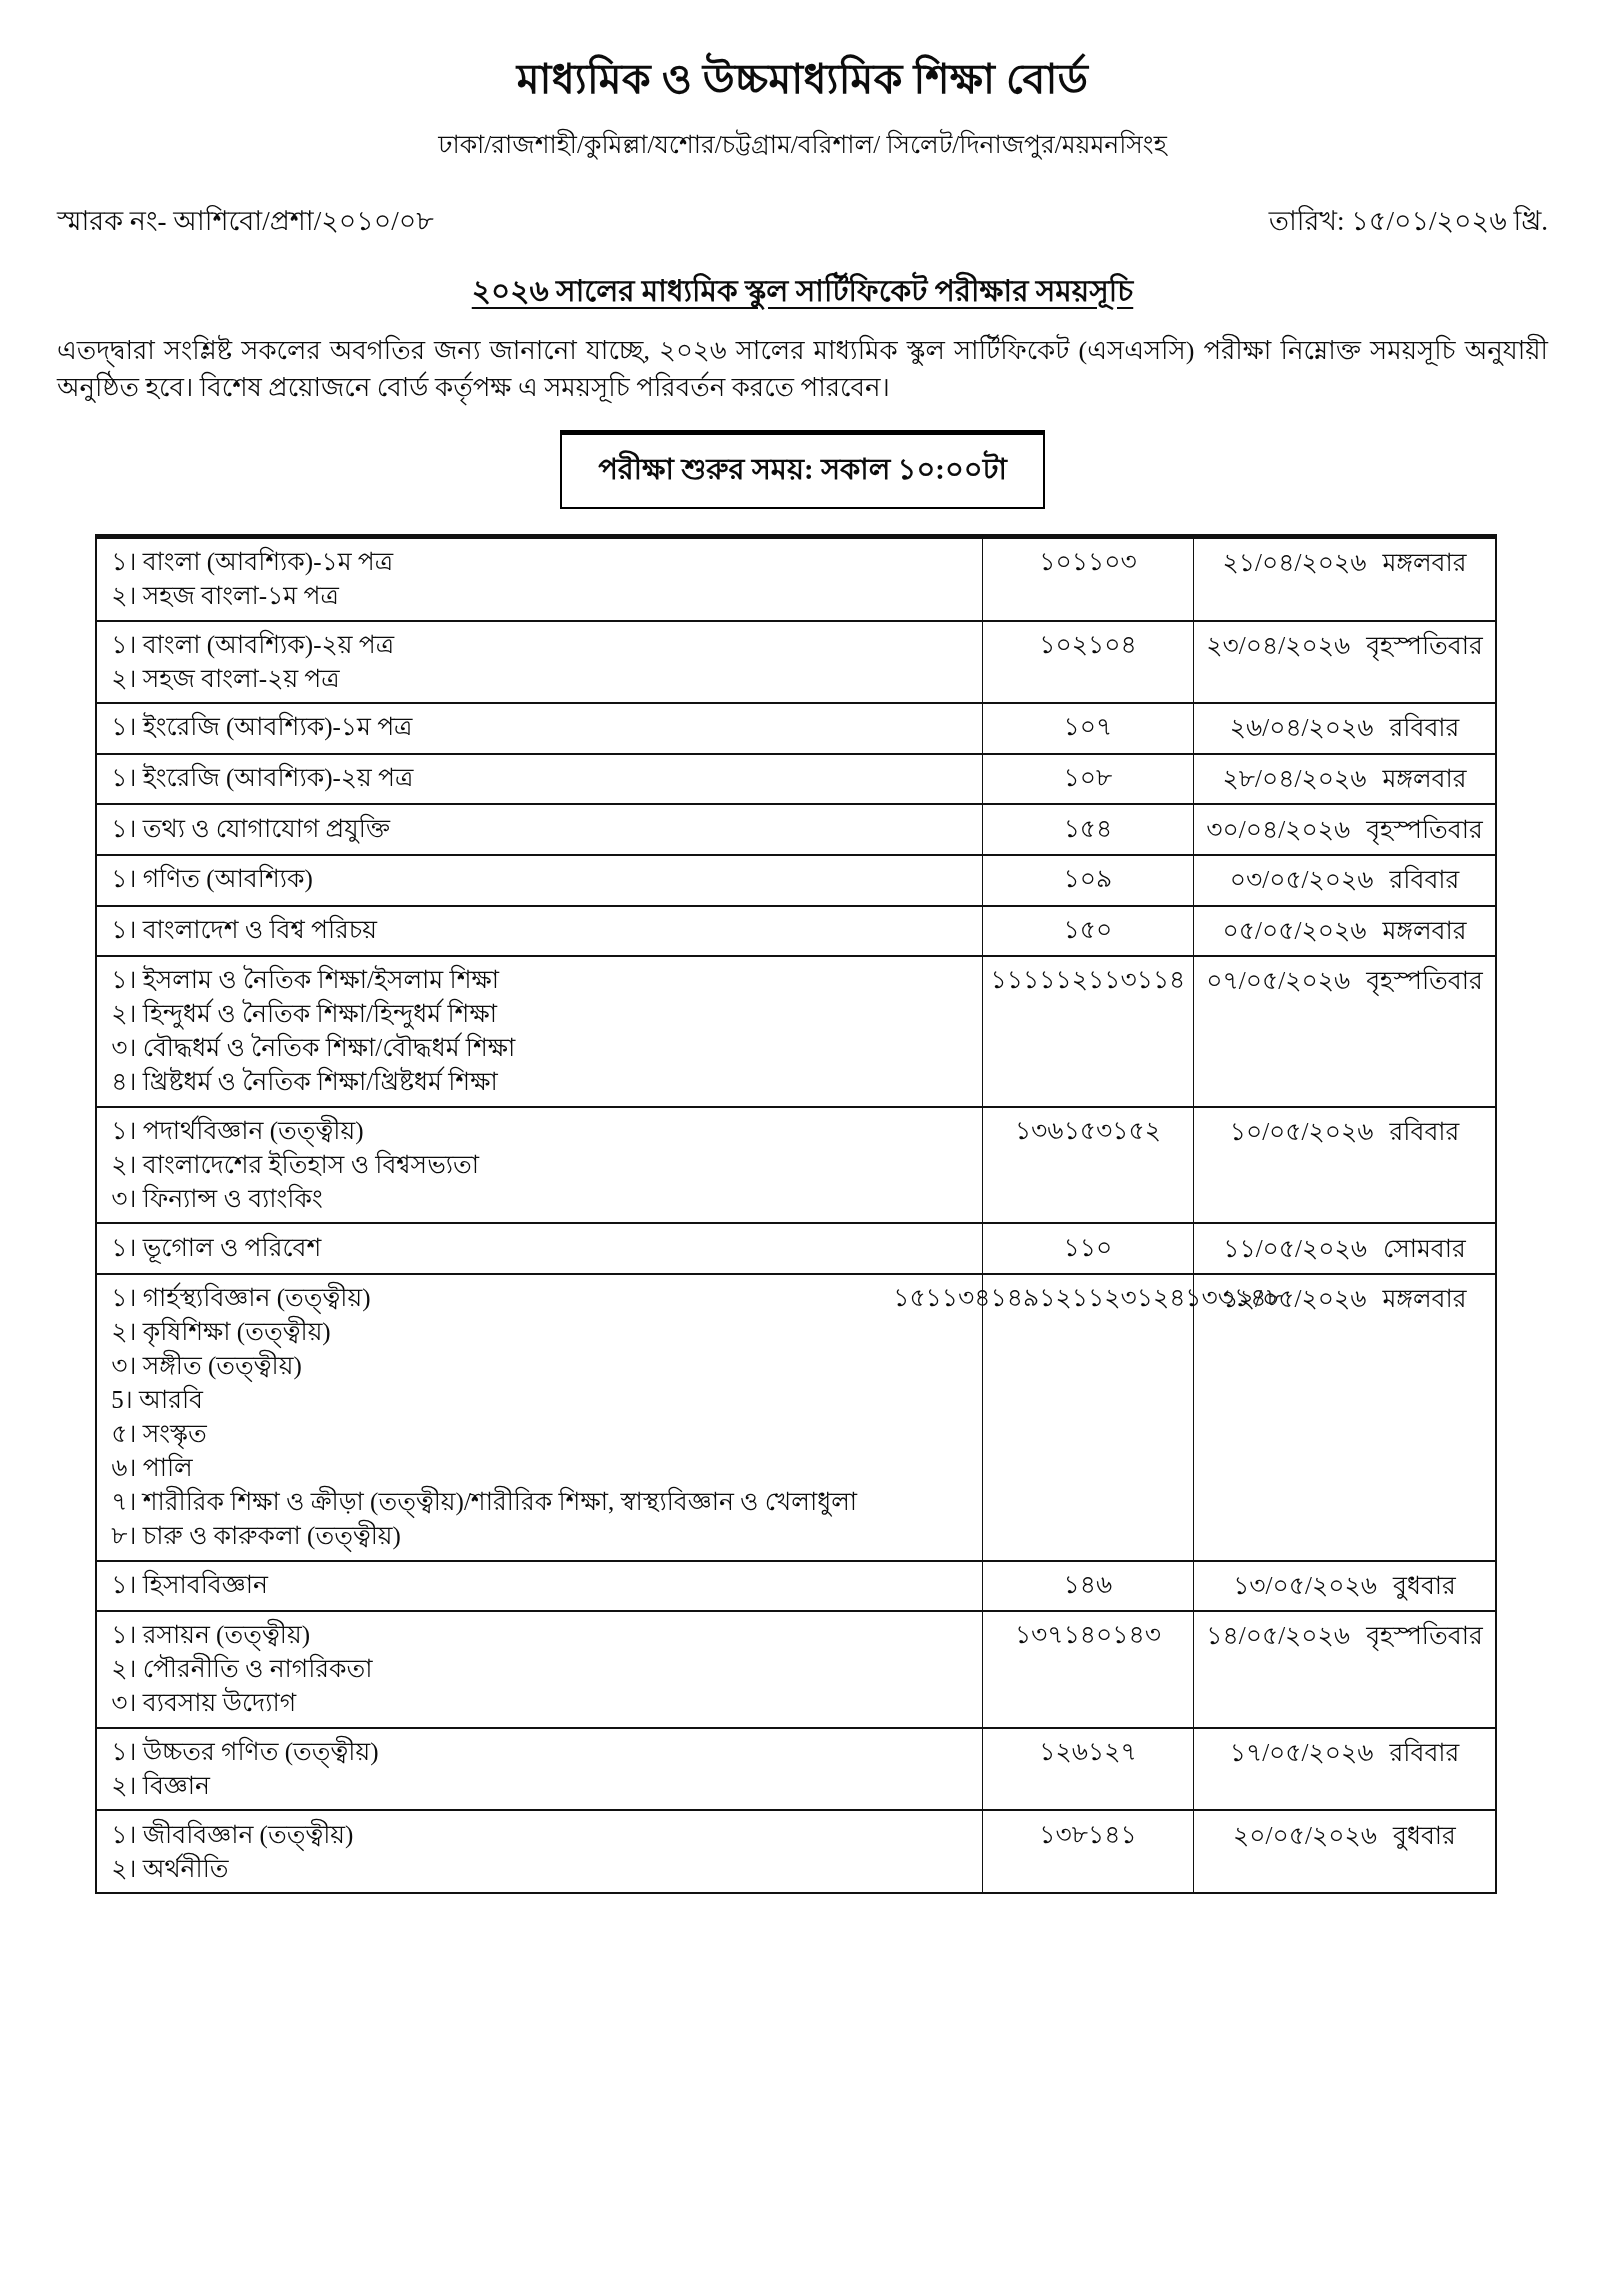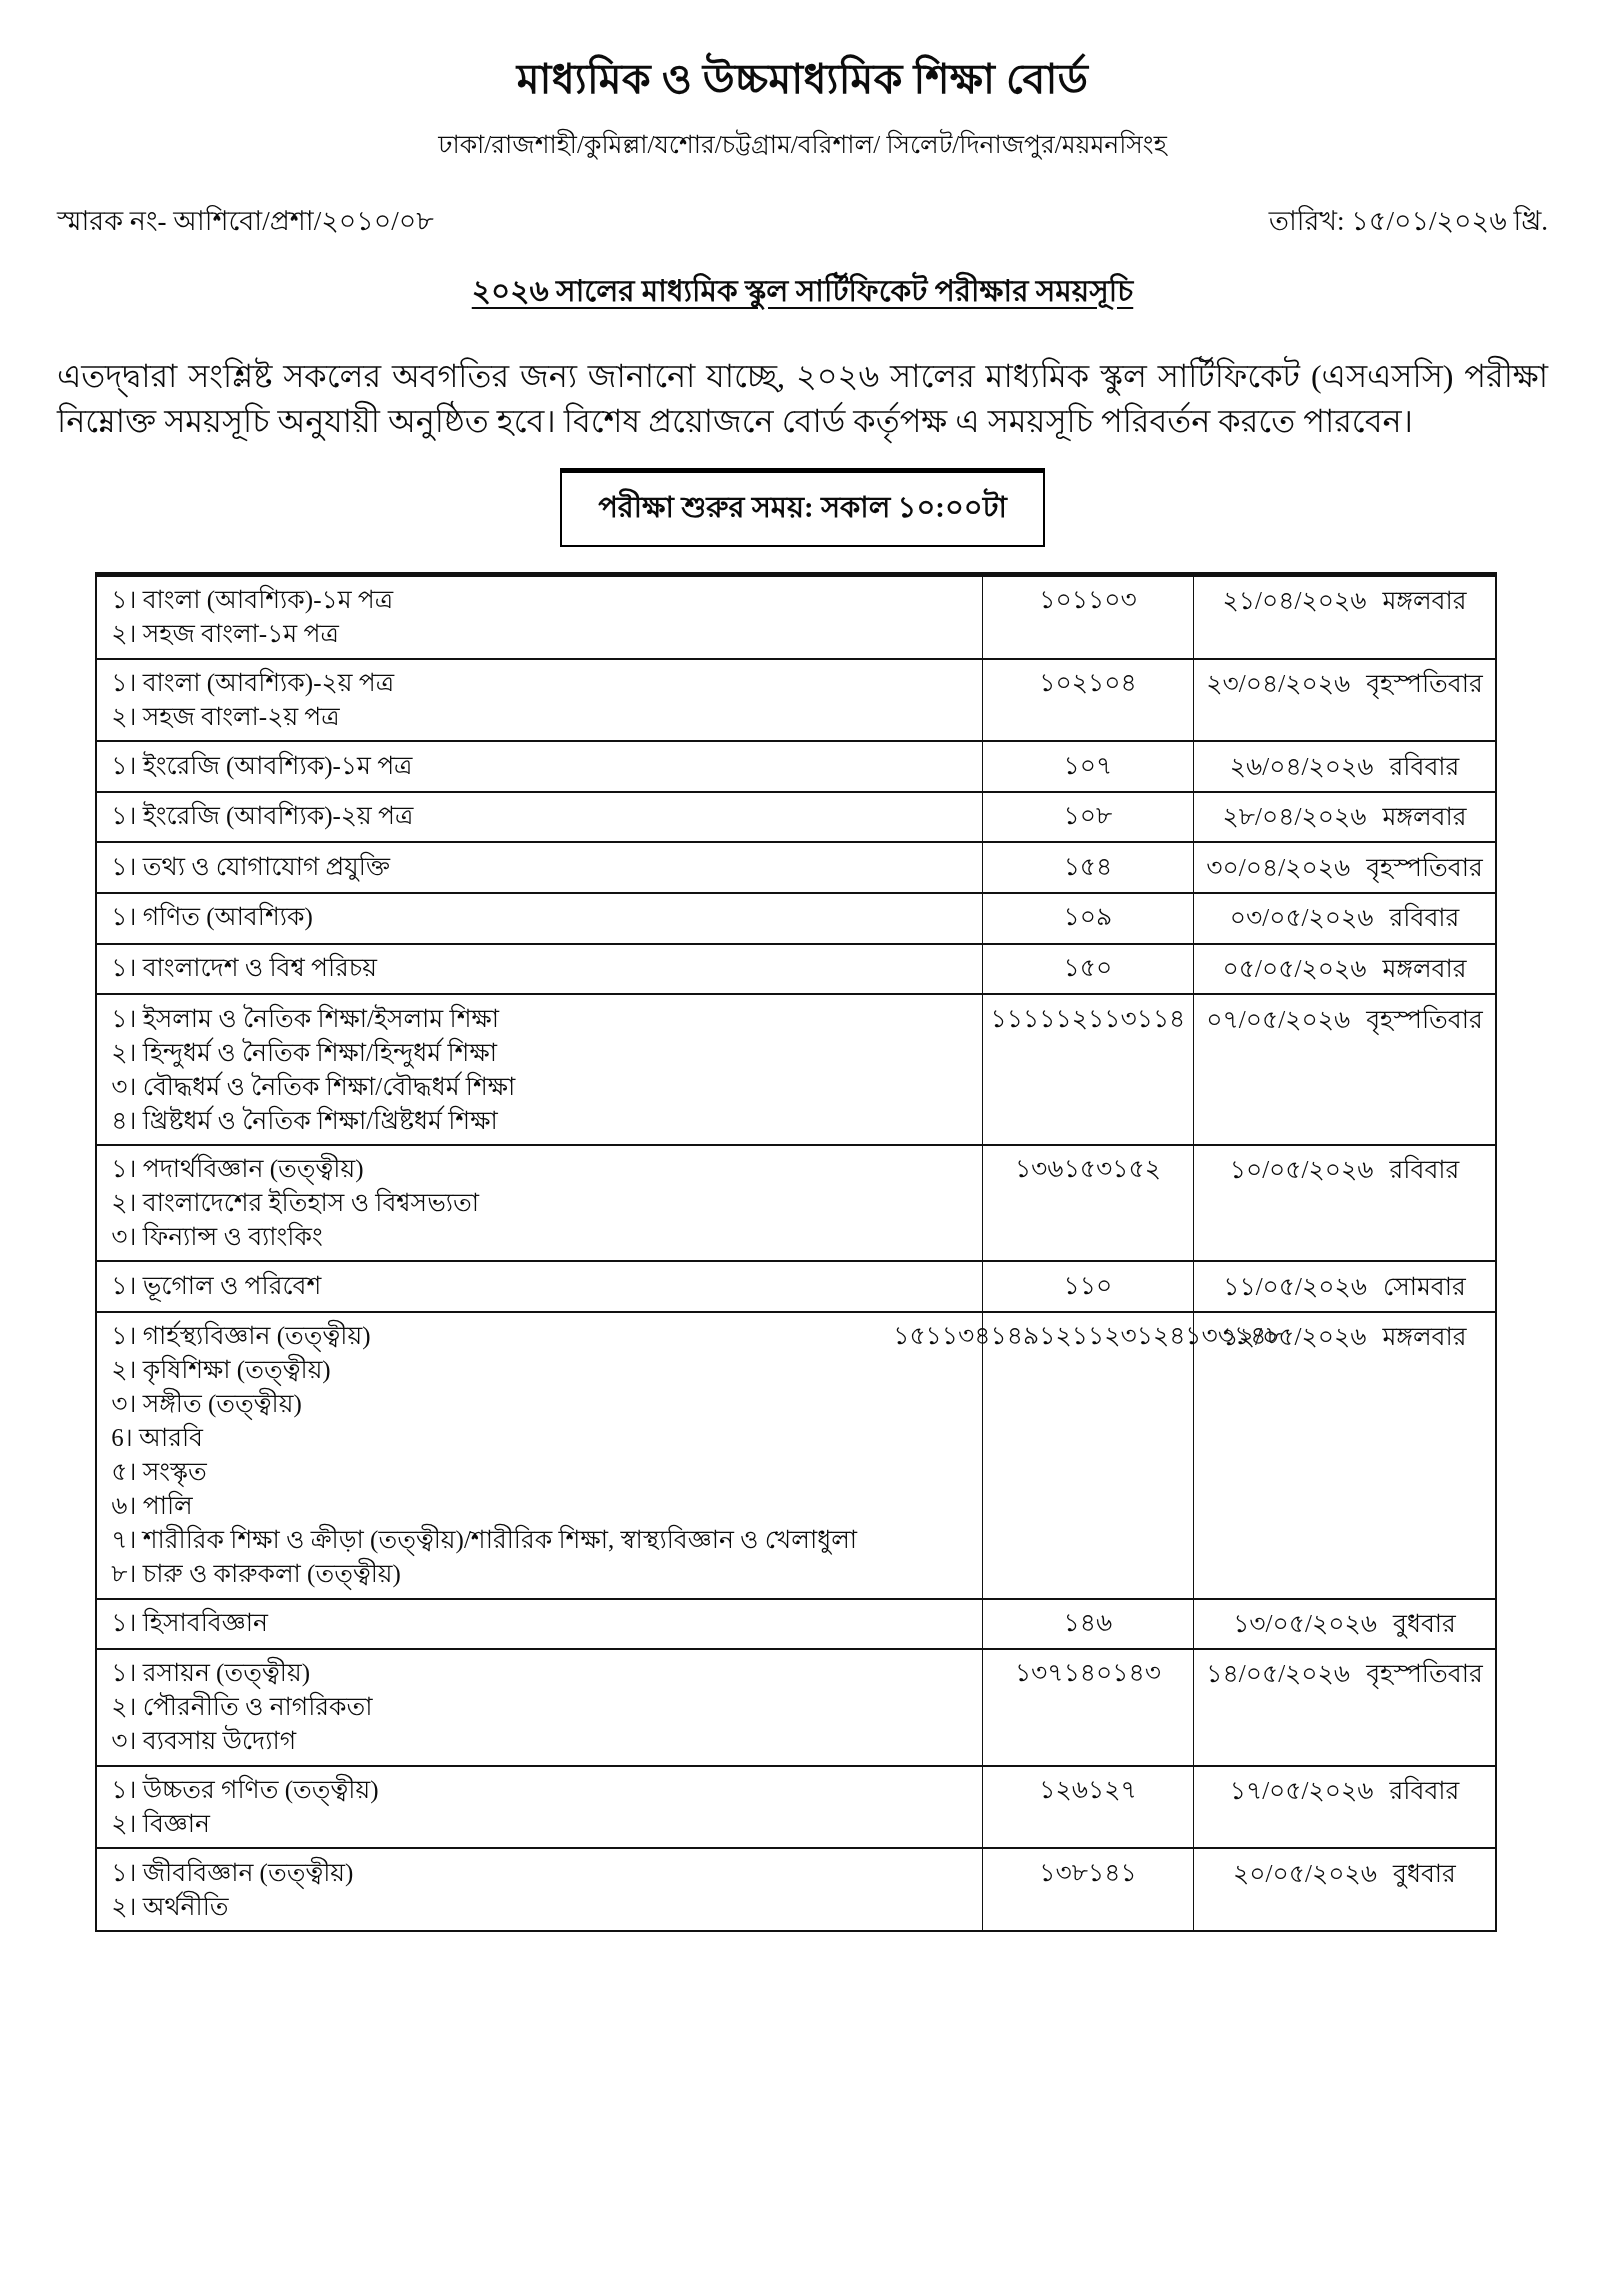--- a/index.html
+++ b/index.html
@@ -35,22 +35,22 @@
   .sched-title {
     margin-top: 23px;
     text-align: center;
     font-size: 29.6px;
     font-weight: bold;
     text-decoration: underline;
     text-underline-offset: 6.3px;
   }
 
   .notice-para {
-    margin-top: 36px;
-    font-size: 32px;
+    margin-top: 15px;
+    font-size: 26px;
     line-height: 1.42;
     text-align: justify;
   }
 
   .time-box-wrap { margin-top: 23px; text-align: center; }
   .time-box {
     display: inline-block;
     border: 2.7px solid #000;
     border-top: 5.4px solid #000;
     padding: 10.7px 36px 12.5px 36px;
@@ -252,21 +252,21 @@
         <div class="cell datecell">
           <div class="line">১১/০৫/২০২৬</div>
           <div class="line">সোমবার</div>
         </div>
       </div>
       <div class="t-row">
         <div class="cell subj">
           <div class="line">১। গার্হস্থ্যবিজ্ঞান (তত্ত্বীয়)</div>
           <div class="line">২। কৃষিশিক্ষা (তত্ত্বীয়)</div>
           <div class="line">৩। সঙ্গীত (তত্ত্বীয়)</div>
-          <div class="line">6। আরবি</div>
+          <div class="line">5। আরবি</div>
           <div class="line">৫। সংস্কৃত</div>
           <div class="line">৬। পালি</div>
           <div class="line">৭। শারীরিক শিক্ষা ও ক্রীড়া (তত্ত্বীয়)/শারীরিক শিক্ষা, স্বাস্থ্যবিজ্ঞান ও খেলাধুলা</div>
           <div class="line">৮। চারু ও কারুকলা (তত্ত্বীয়)</div>
         </div>
         <div class="cell codecell">
           <div class="line">১৫১</div>
           <div class="line">১৩৪</div>
           <div class="line">১৪৯</div>
           <div class="line">১২১</div>

